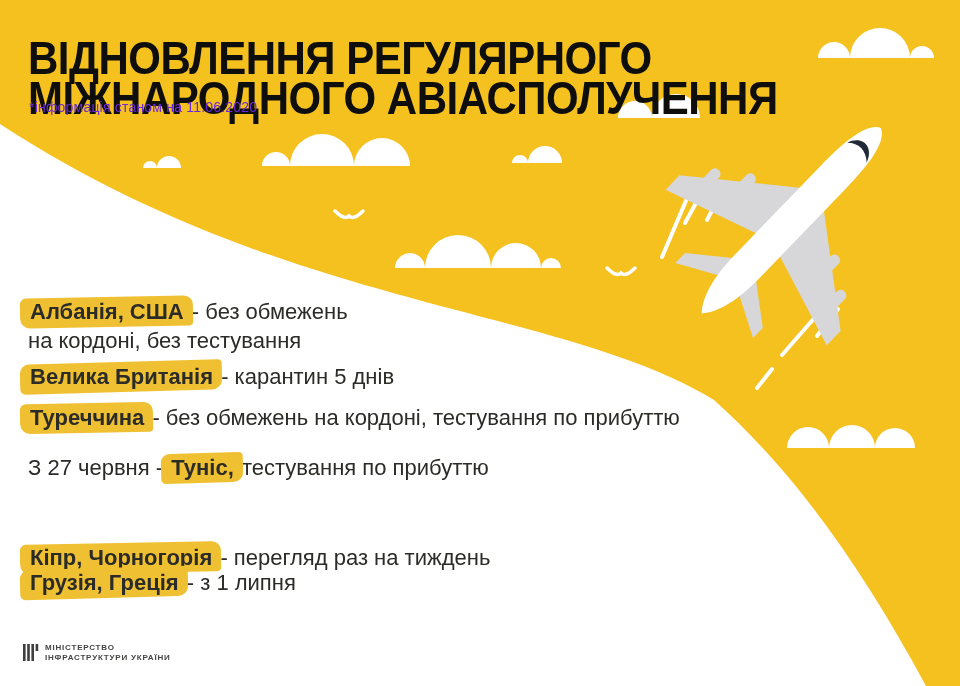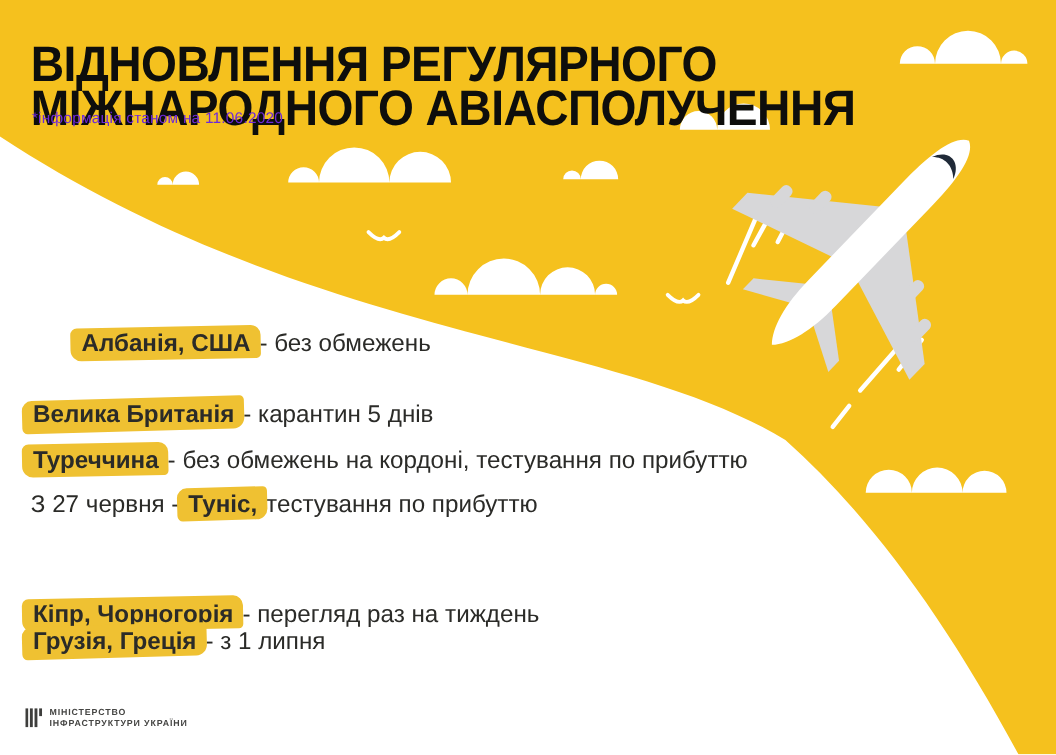--- a/index.html
+++ b/index.html
@@ -95,33 +95,34 @@
 
   <div class="layer">
 
     <h1 class="title">
       <div>ВІДНОВЛЕННЯ РЕГУЛЯРНОГО</div>
       <div>МІЖНАРОДНОГО АВІАСПОЛУЧЕННЯ</div>
     </h1>
 
     <div class="subtitle">*інформація станом на 11.06.2020</div>
 
-    <div class="entry" style="top:297px;margin-left:44px;">
+    <div class="entry" style="top:297px;">
       <div><span class="hl">Албанія, США</span><span> - без обмежень</span></div>
+      <div>на кордоні, без тестування</div>
     </div>
 
     <div class="entry" style="top:362px;">
       <span class="hl alt">Велика Британія</span><span> - карантин 5 днів</span>
     </div>
 
     <div class="entry" style="top:403px;">
       <span class="hl">Туреччина</span><span> - без обмежень на кордоні, тестування по прибуттю</span>
     </div>
 
-    <div class="entry" style="top:443px;text-align:right;">
+    <div class="entry" style="top:453px;text-align:right;">
       <span>З 27 червня - </span><span class="hl alt">Туніс,</span><span> тестування по прибуттю</span>
     </div>
 
 
     <div class="entry" style="top:543px;">
       <span class="hl">Кіпр, Чорногорія</span><span> - перегляд раз на тиждень</span>
     </div>
 
     <div class="entry" style="top:568px;text-align:center;">
       <span class="hl alt">Грузія, Греція</span><span> - з 1 липня</span>

